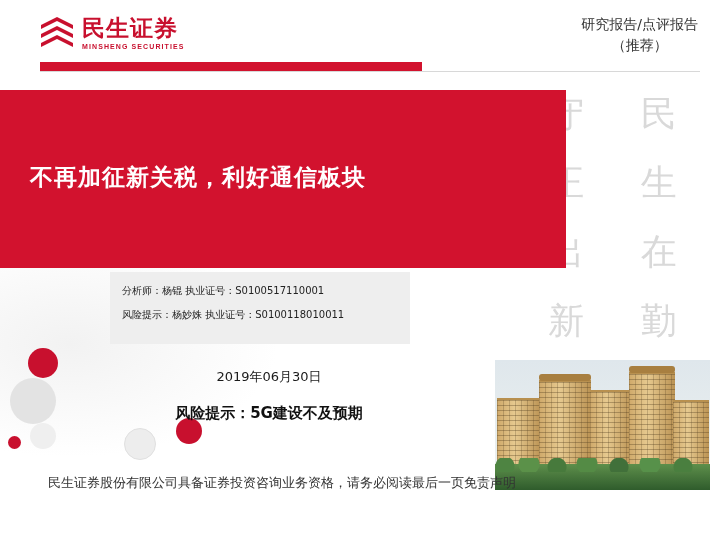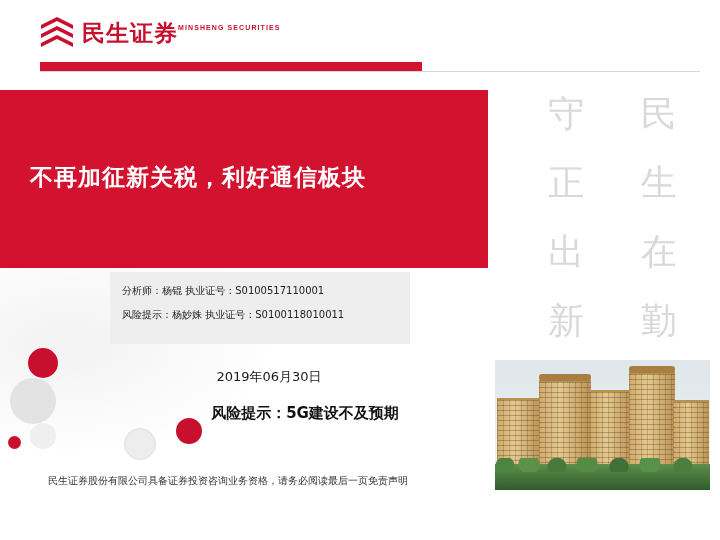--- a/index.html
+++ b/index.html
@@ -35,21 +35,21 @@
     align-items: center;
   }
   .logo-mark {
     width: 34px; height: 34px;
     position: relative;
     margin-right: 8px;
   }
   .logo-mark svg { display: block; }
   .logo-text-block {
     display: flex;
-    flex-direction: row;
+    flex-direction: column;
     justify-content: center;
   }
   .logo-cn {
     font-family: "DejaVu Sans", sans-serif;
     font-size: 23px;
     font-weight: bold;
     color: #c8102e;
     letter-spacing: 1px;
     line-height: 1.05;
   }
@@ -154,21 +154,21 @@
       radial-gradient(circle at 92px 6px, #548b45 10px, transparent 11px),
       radial-gradient(circle at 124px 9px, #41703a 9px, transparent 10px),
       radial-gradient(circle at 155px 6px, #57914a 10px, transparent 11px),
       radial-gradient(circle at 188px 9px, #4a7f3f 9px, transparent 10px);
   }
 
   
   .title-block {
     position: absolute;
     left: 0; top: 90px;
-    width: 488px; height: 178px;
+    width: 566px; height: 178px;
     background: #d2122e;
   }
   .title-text {
     position: absolute;
     left: 30px; top: 72px;
     color: #ffffff;
     font-family: "DejaVu Sans", sans-serif;
     font-size: 23px;
     font-weight: bold;
     letter-spacing: 1px;
@@ -224,29 +224,28 @@
   }
   .risk-line {
     position: absolute;
     left: 0; top: 404px;
     width: 538px;
     text-align: center;
     font-family: "DejaVu Sans", sans-serif;
     font-size: 15px;
     font-weight: bold;
     color: #111111;
-    padding-left: 36px;
   }
 
   
   .footer-text {
     position: absolute;
     left: 48px; top: 474px;
     font-family: "DejaVu Sans", sans-serif;
-    font-size: 10px;
+    font-size: 13px;
     color: #333333;
   }
 </style>
 </head>
 <body>
 
 <div class="slide">
 
   <div class="header">
     <div class="logo-wrap">
@@ -255,20 +254,24 @@
           <path d="M17 1 L33 9 L33 13 L17 5 L1 13 L1 9 Z" fill="#c8102e"></path>
           <path d="M17 10 L33 18 L33 22 L17 14 L1 22 L1 18 Z" fill="#c8102e"></path>
           <path d="M17 19 L33 27 L33 31 L17 23 L1 31 L1 27 Z" fill="#c8102e"></path>
         </svg>
       </div>
       <div class="logo-text-block">
         <div class="logo-cn">民生证券</div>
         <div class="logo-en">MINSHENG SECURITIES</div>
       </div>
     </div>
+    <div class="header-right">
+      <div>研究报告/点评报告</div>
+      <div>（推荐）</div>
+    </div>
   </div>
 
   <div class="divider-bar"></div>
   <div class="divider-line"></div>
 
   <div class="bg-calligraphy">
     <span>守</span>
     <span>民</span>
     <span>正</span>
     <span>生</span>

